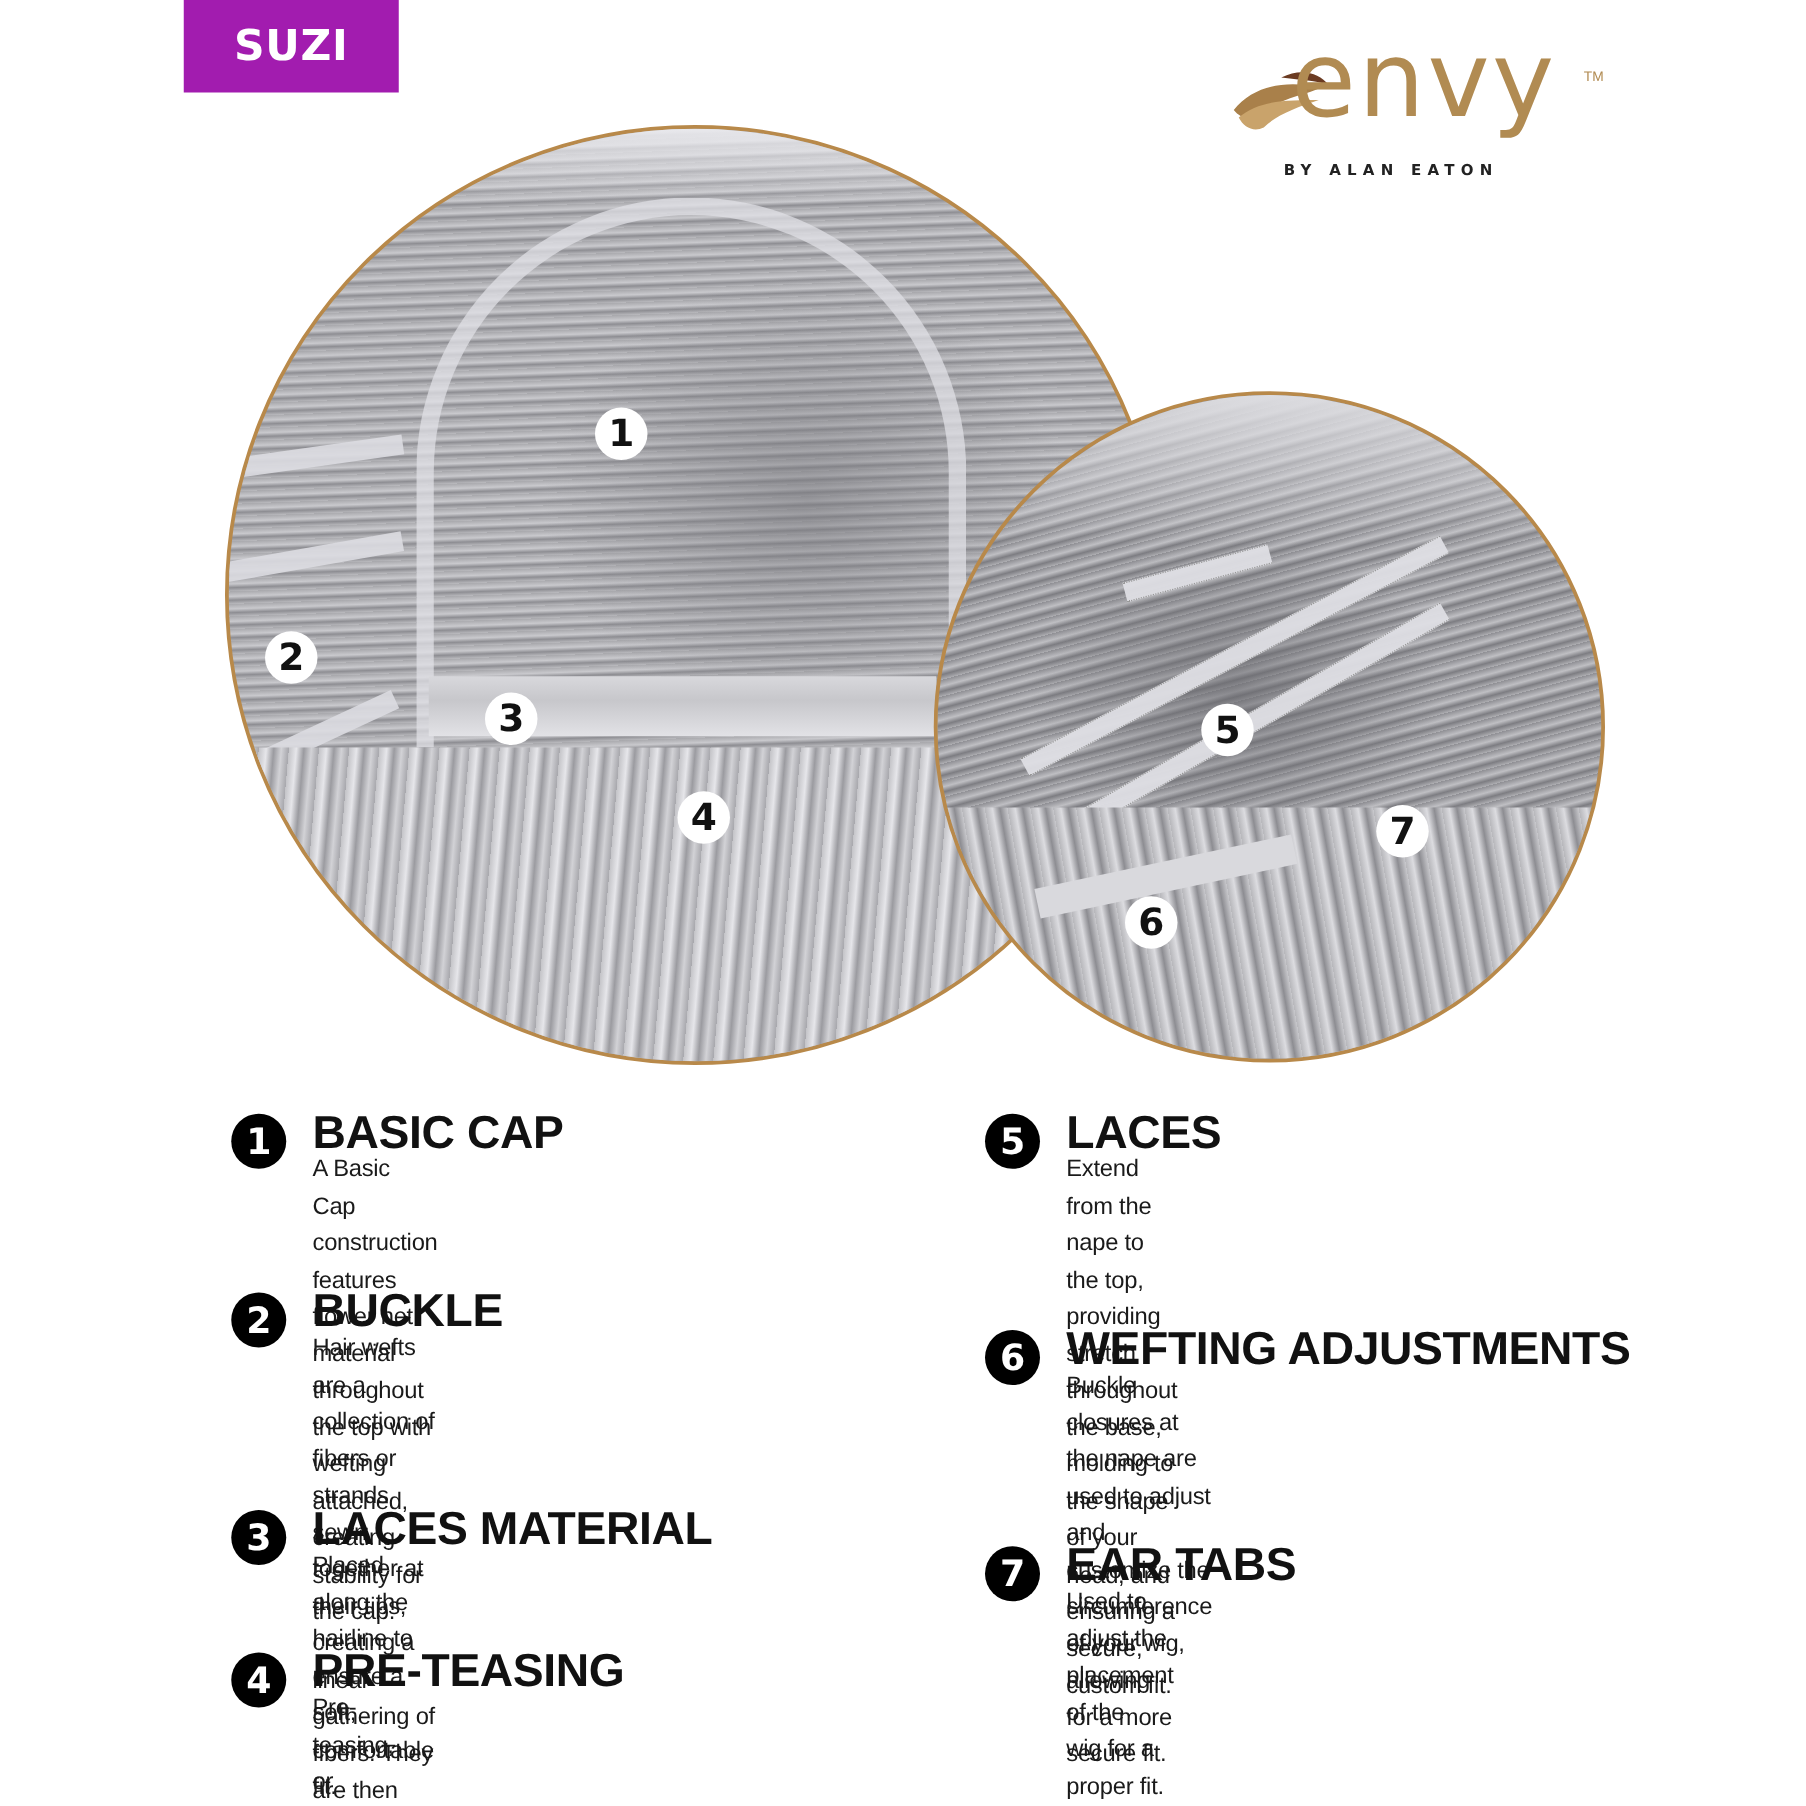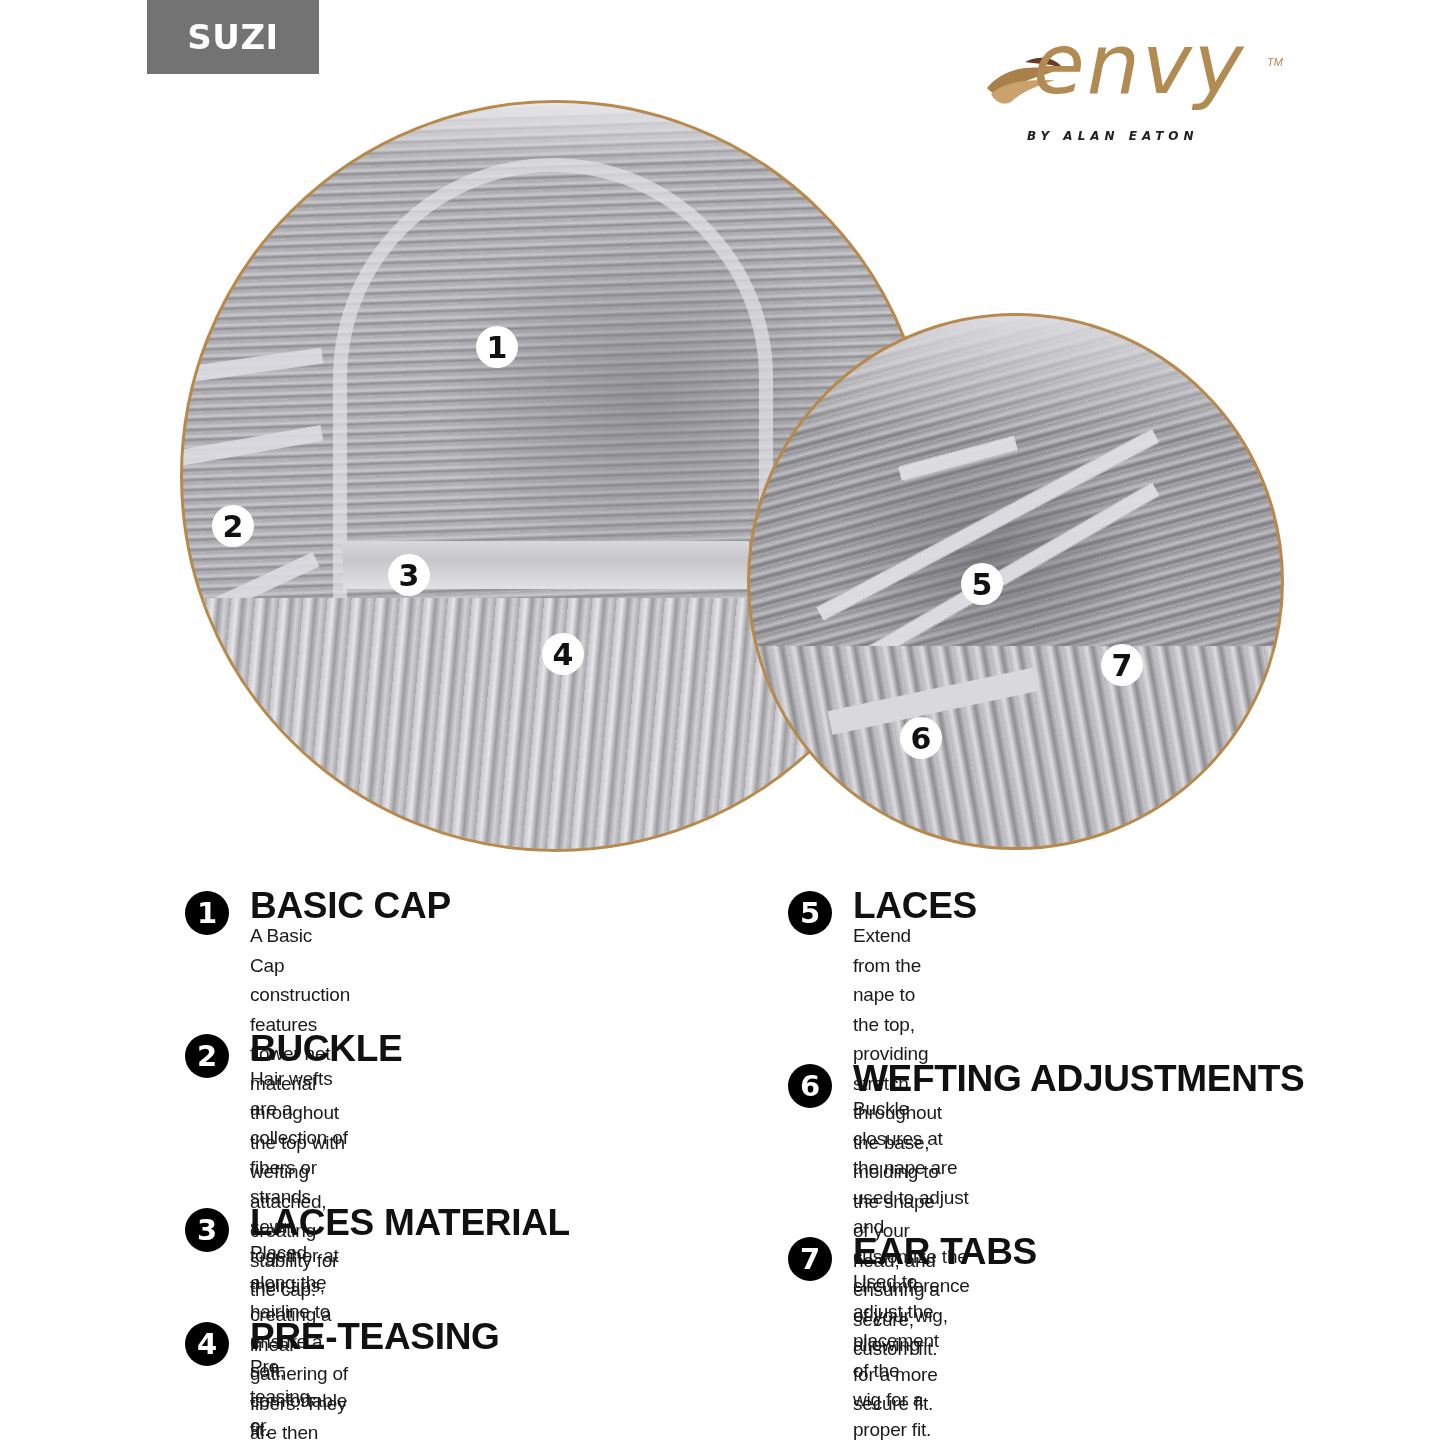--- a/index.html
+++ b/index.html
@@ -1,21 +1,21 @@
 <!DOCTYPE html>
 <html><head>
 <meta charset="utf-8">
 <style>
   html, body { margin:0; padding:0; background:#ffffff; }
   body { width:1445px; height:1445px; position:relative; overflow:hidden; font-family:"Liberation Sans", sans-serif; color:#1a1a1a; }
 
-  .name-tag { position:absolute; left:147px; top:0; width:172px; height:74px; background:#737373; color:#fff;
+  .name-tag { position:absolute; left:147px; top:0; width:172px; height:74px; background:#a21caf; color:#fff;
     display:flex; align-items:center; justify-content:center; font-family:"DejaVu Sans", sans-serif; font-weight:bold; font-size:34px; letter-spacing:0.5px; }
 
-  .logo { position:absolute; left:985px; top:38px; width:300px; height:95px;font-style:italic; }
+  .logo { position:absolute; left:985px; top:38px; width:300px; height:95px; }
   .logo-word { position:absolute; left:48px; top:-16px; font-family:"DejaVu Sans", sans-serif; font-size:84px; color:#b18b52; letter-spacing:2px; font-weight:normal; line-height:1; }
   .logo-tm { position:absolute; left:282px; top:6px; font-size:11px; color:#b18b52; font-family:"Liberation Sans", sans-serif;margin-top:12px; }
   .logo-sub { position:absolute; left:42px; top:71px; font-size:12px; font-weight:bold; letter-spacing:5px; color:#222; font-family:"DejaVu Sans", sans-serif;margin-top:20px; }
   .logo-swoosh { position:absolute; left:0; top:12px; }
 
   .photo { position:absolute; border-radius:50%; overflow:hidden; border:3px solid #b8894a; box-sizing:border-box; }
   .photo-main { left:180px; top:100px; width:752px; height:752px; z-index:1;
     background:
       radial-gradient(ellipse 300px 260px at 62% 40%, rgba(120,120,125,0.55), rgba(120,120,125,0) 70%),
       repeating-linear-gradient(178deg, #a9a9ad 0px, #c9c9cd 4px, #8e8e93 7px, #b8b8bc 10px),

